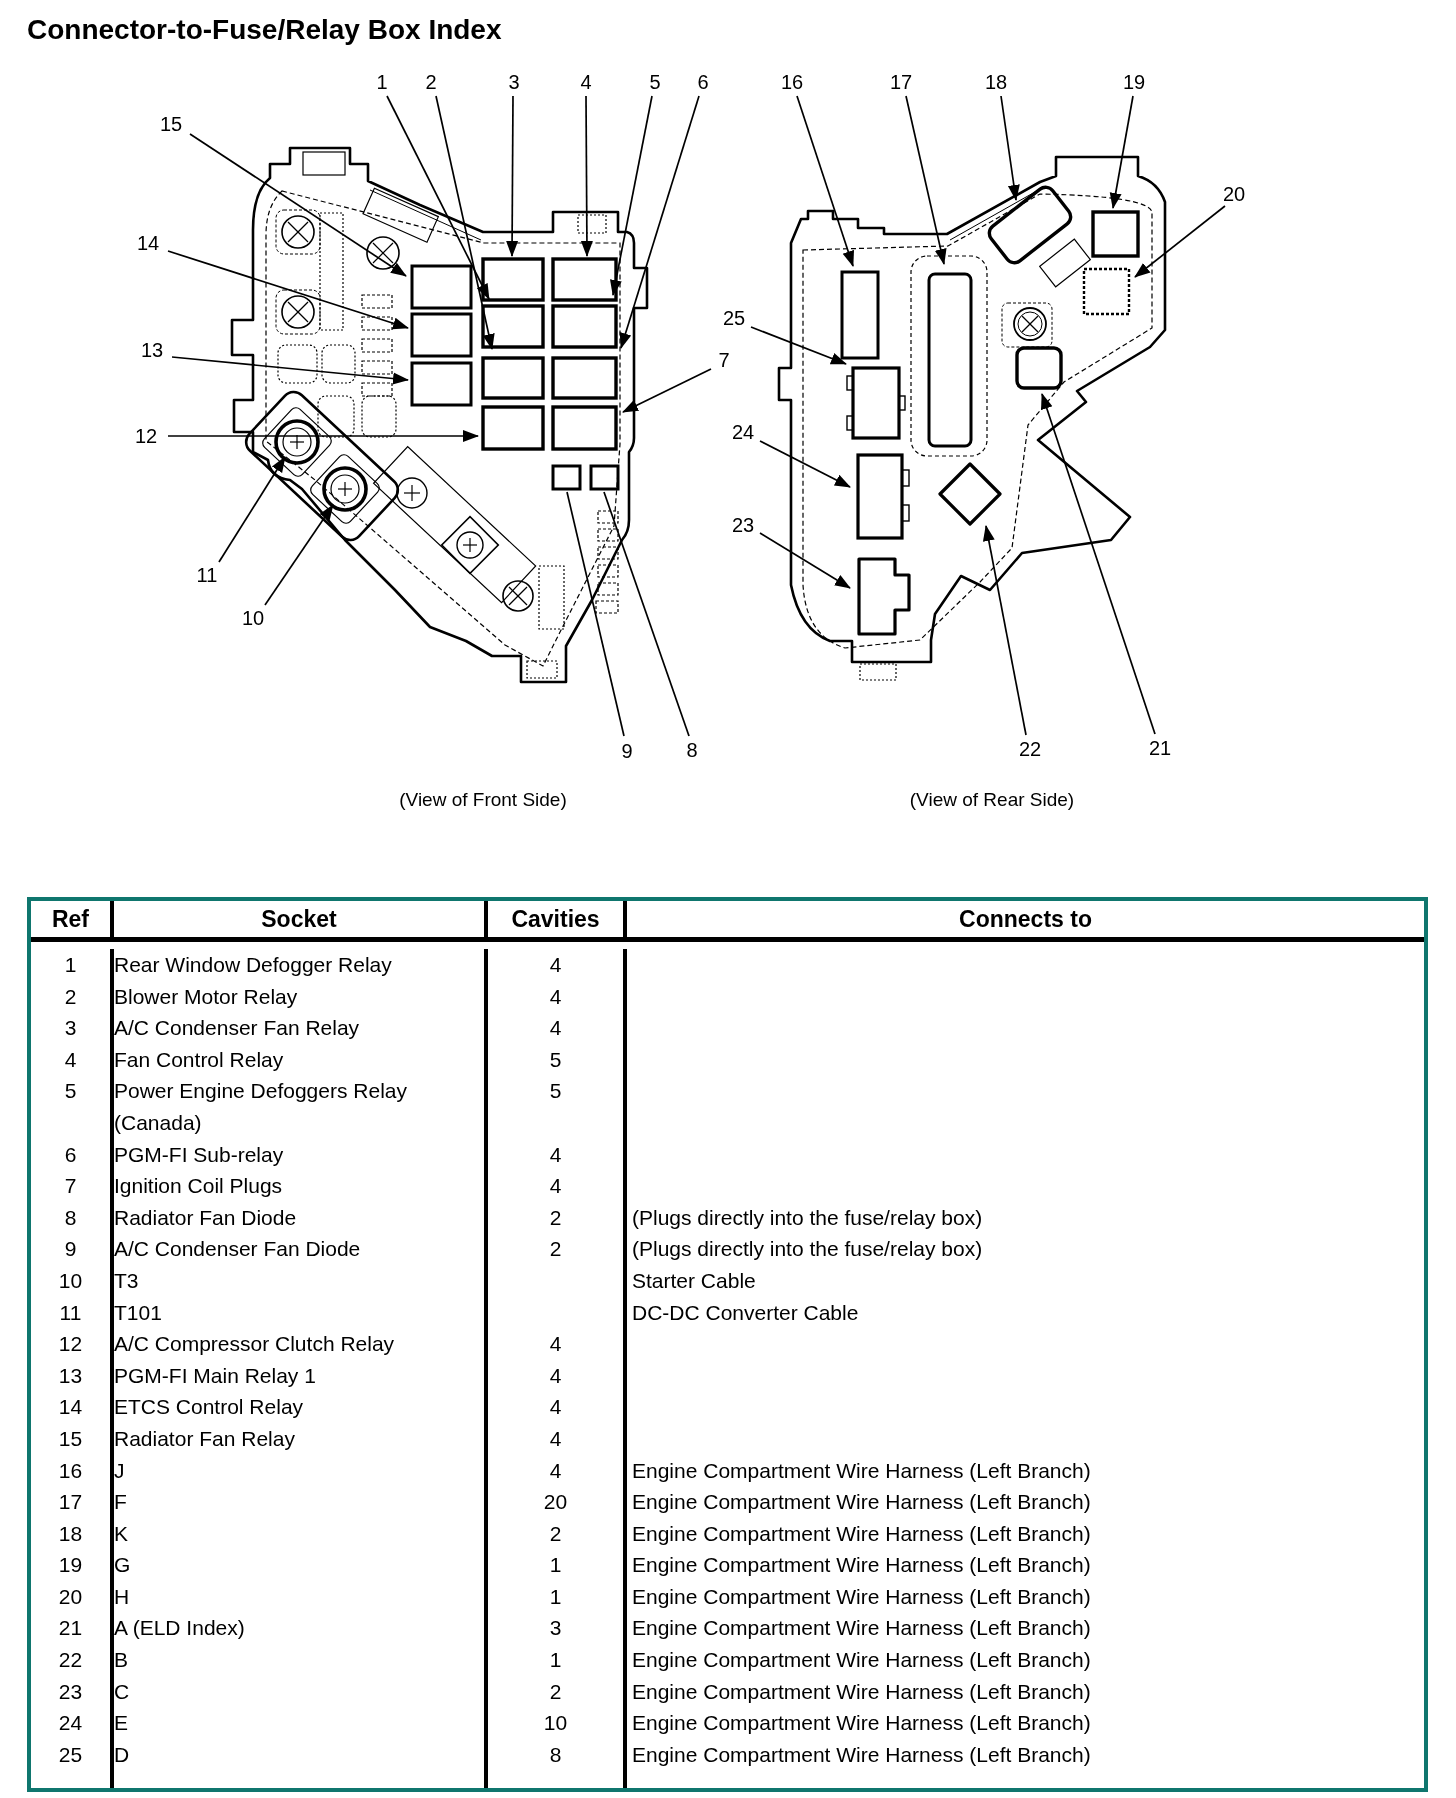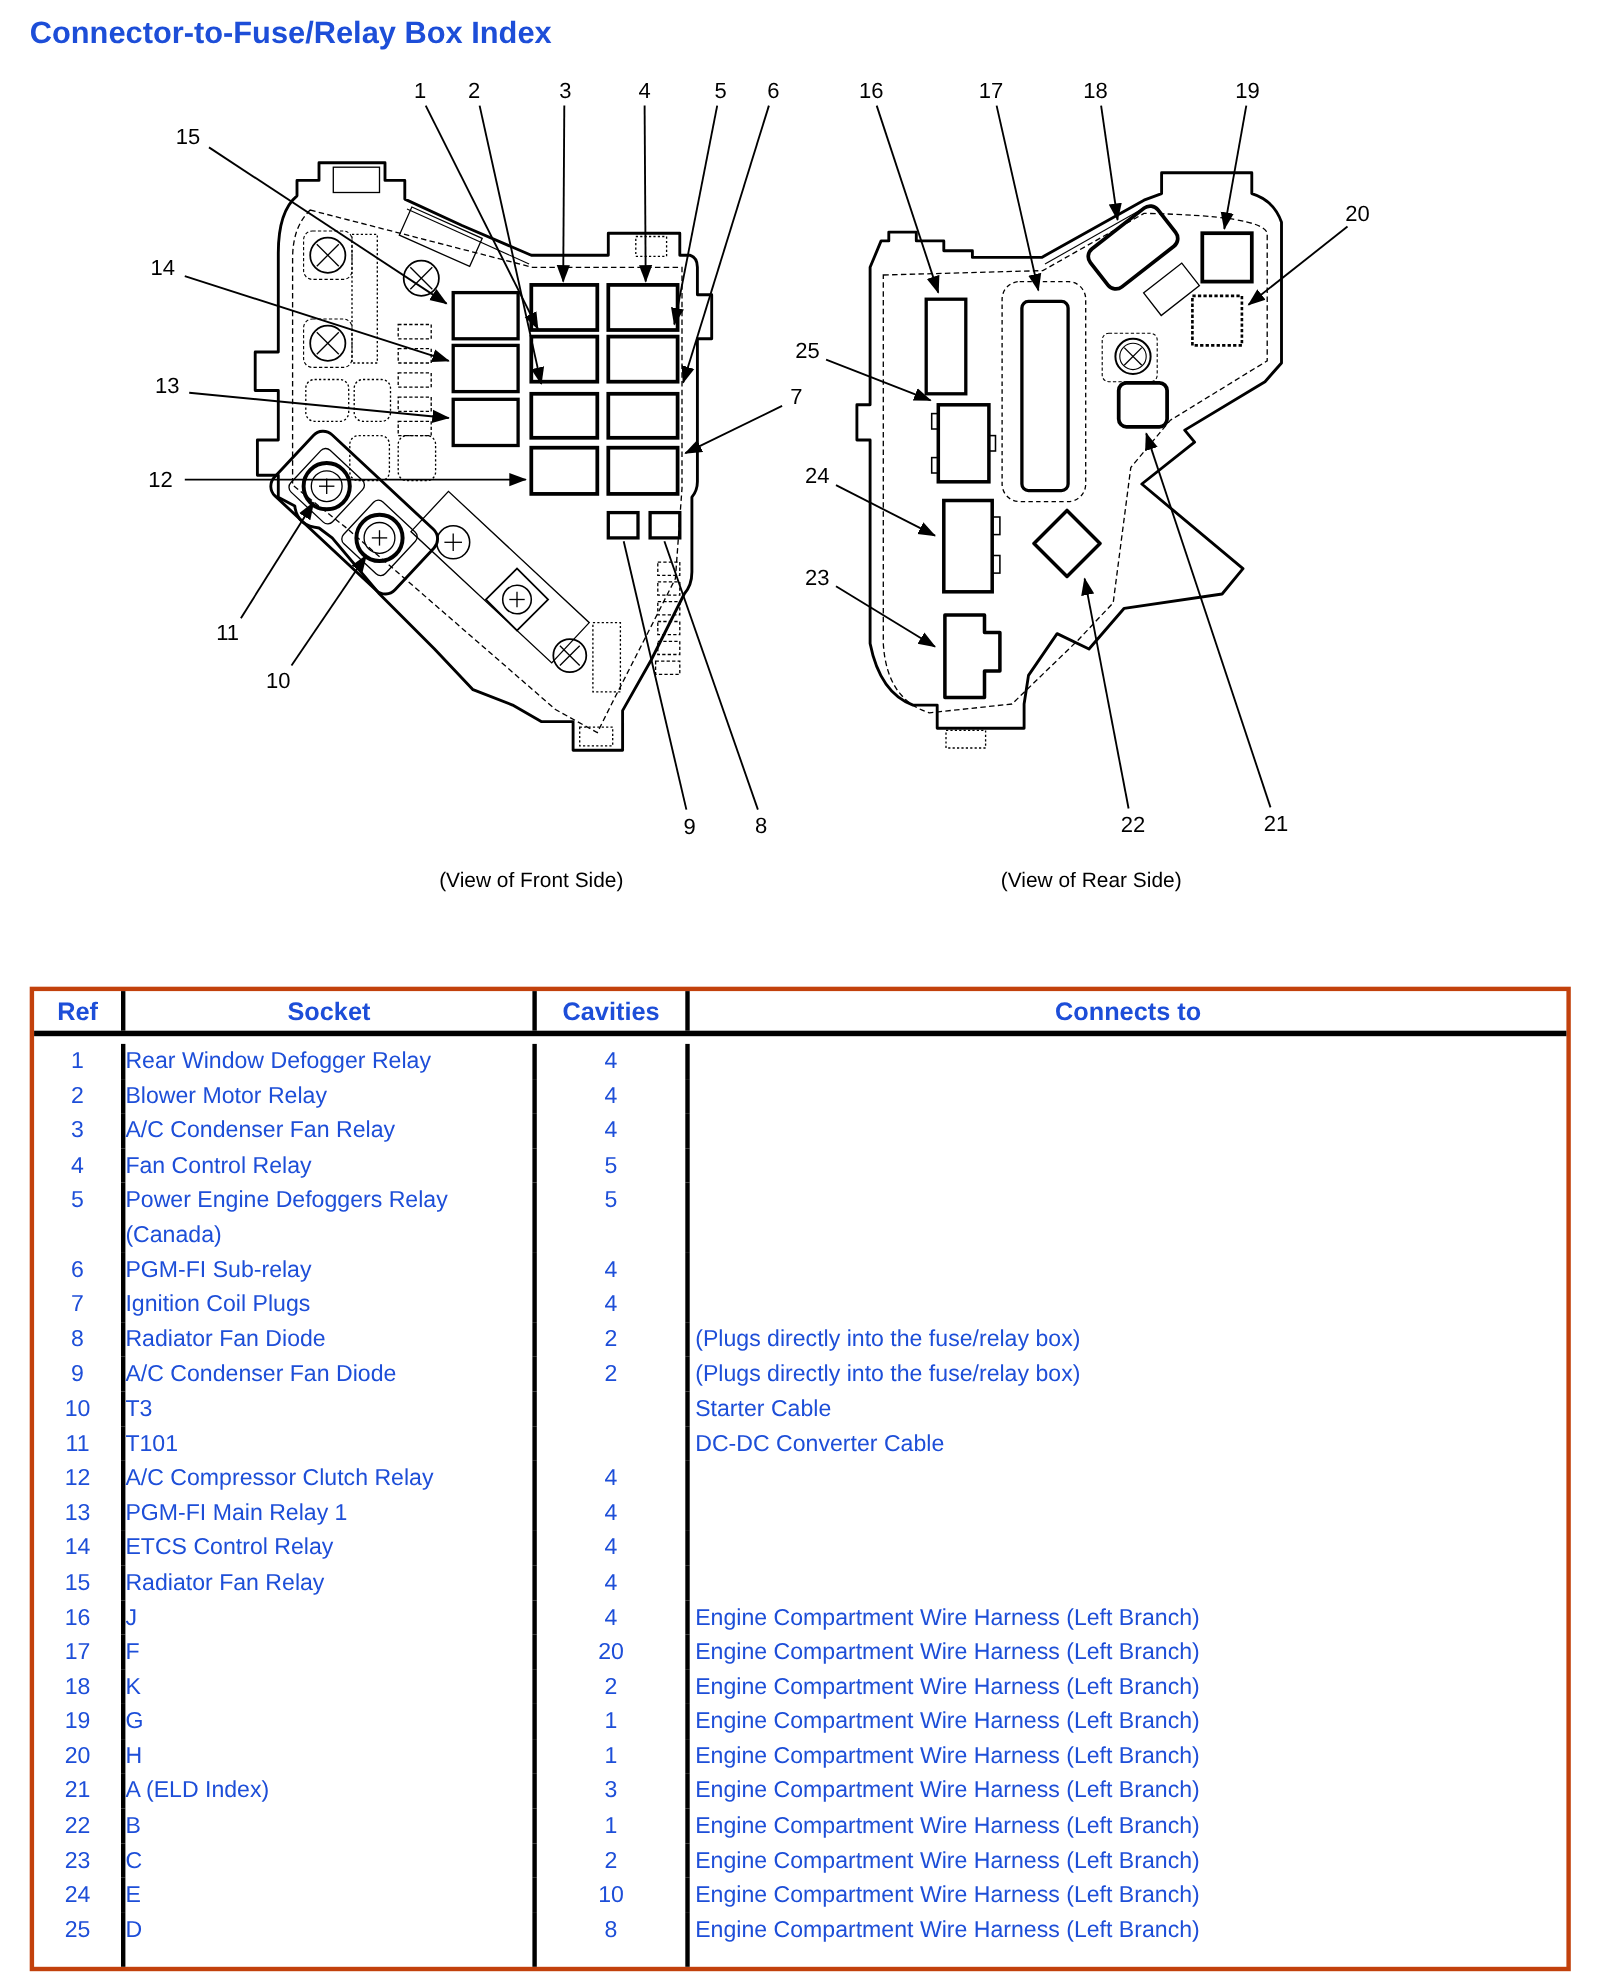--- a/index.html
+++ b/index.html
@@ -1,25 +1,25 @@
 <!DOCTYPE html>
 <html><head>
 <meta charset="utf-8">
 <style>
   html,body{margin:0;padding:0;background:#fff;}
   .page{position:relative;width:1456px;height:1798px;background:#fff;
-        font-family:"Liberation Sans",sans-serif;color:#1d4ed8;overflow:hidden;border-radius:10px;}
+        font-family:"Liberation Sans",sans-serif;color:#000000;overflow:hidden;border-radius:10px;}
   .title{position:absolute;left:27px;top:14px;font-size:28px;font-weight:bold;letter-spacing:0px;}
   svg{position:absolute;left:0;top:0;}
   svg text{font-family:"Liberation Sans",sans-serif;font-size:20px;fill:#000;}
   svg .cap{font-size:19px;}
   .k{fill:none;stroke:#000;}
   
   .tbl{position:absolute;left:27px;top:897px;width:1401px;height:895px;box-sizing:border-box;
-       border:4px solid #c2410c;display:flex;flex-direction:column;font-size:21px;}
+       border:4px solid #0f766e;display:flex;flex-direction:column;font-size:21px;}
   .thead{display:grid;grid-template-columns:83px 374px 139px 1fr;height:41px;box-sizing:border-box;
          border-bottom:5px solid #000;font-weight:bold;font-size:23px;}
   .thead>div{display:flex;align-items:center;justify-content:center;box-sizing:border-box;}
   .sepr{border-right:4px solid #000;}
   .tbody{flex:1;display:flex;flex-direction:column;padding-top:7px;}
   .trow{display:grid;grid-template-columns:83px 374px 139px 1fr;min-height:31.6px;}
   .trow.tall{min-height:63.2px;}
   .trow>div{box-sizing:border-box;line-height:31.6px;}
   .c-ref{text-align:center;}
   .c-soc{padding-left:0;line-height:31.6px;}

